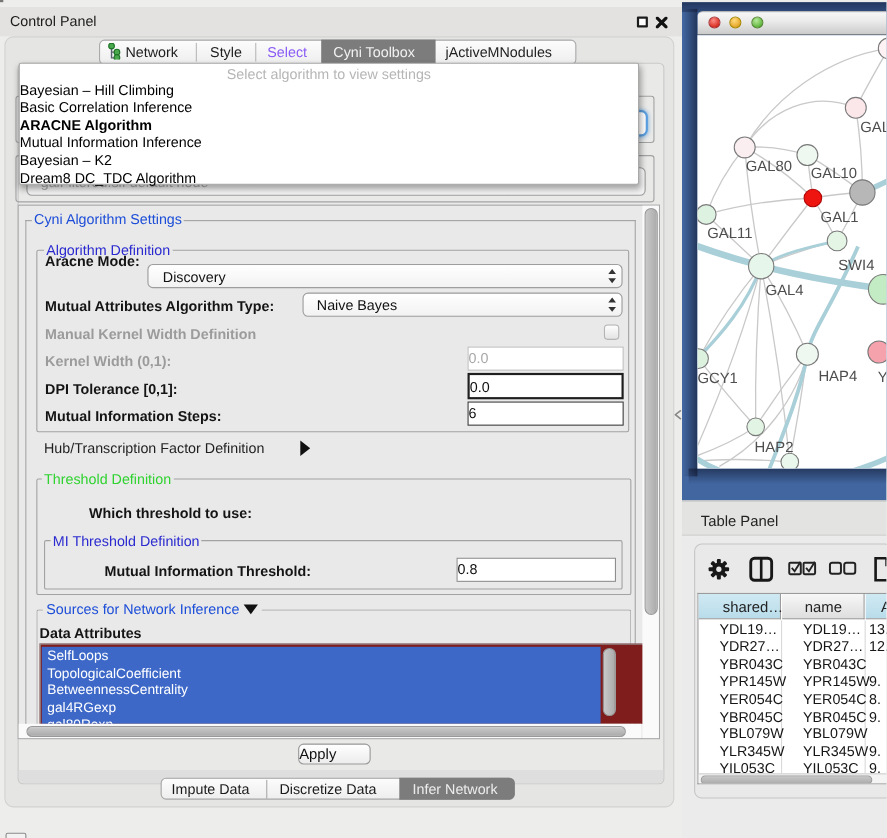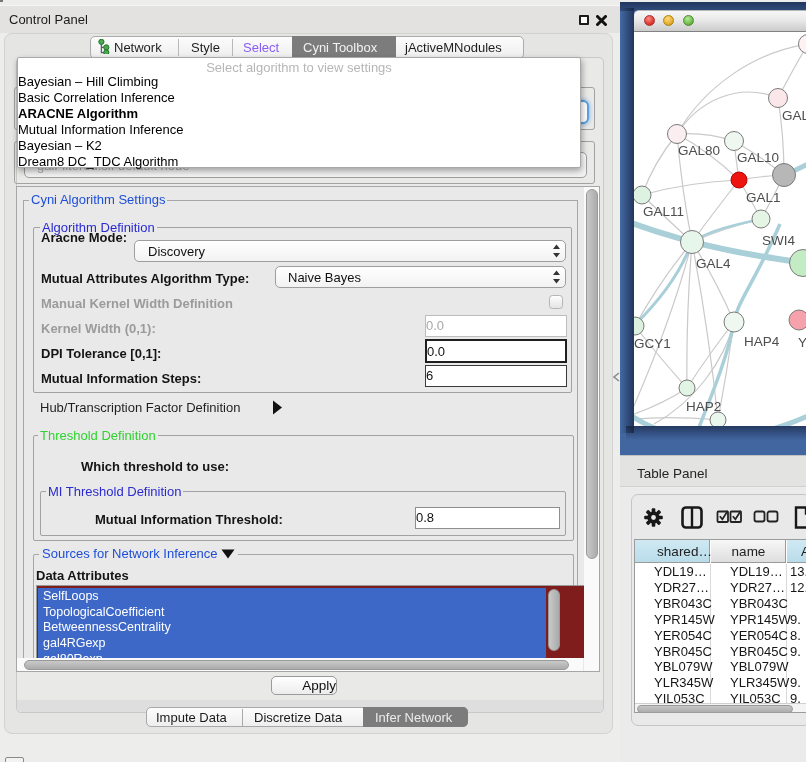--- a/index.html
+++ b/index.html
@@ -344,21 +344,21 @@
   <div class="abs" style="left:18px; top:74px; font-size:13px; color:#000; line-height:16px;">
     Bayesian – Hill Climbing<br>
     Basic Correlation Inference<br>
     <b>ARACNE Algorithm</b><br>
     Mutual Information Inference<br>
     Bayesian – K2<br>
     Dream8 DC_TDC Algorithm
   </div>
 
   <div class="abs" style="left:271px; top:676px; width:66px; height:19px; background:linear-gradient(#ffffff,#ececec);
-     border:1px solid #9a9a9a; border-radius:5px; text-align:right; font-size:13.5px; color:#111; padding-top:1px;">Apply</div>
+     border:1px solid #9a9a9a; border-radius:5px; text-align:left; font-size:13.5px; color:#111; padding-top:1px;">Apply</div>
 
   <div class="abs" style="left:146px; top:707px; width:322px; height:20px; background:linear-gradient(#fcfcfc,#eeeeee);
      border:1px solid #a8a8a8; border-radius:5px;"></div>
   <div class="abs lbl" style="left:156px; top:710px; color:#1a1a1a;">Impute Data</div>
   <div class="abs" style="left:242px; top:709px; width:1px; height:17px; background:#aaa;"></div>
   <div class="abs lbl" style="left:254px; top:710px; color:#1a1a1a;">Discretize Data</div>
   <div class="abs" style="left:363px; top:707px; width:105px; height:20px; background:#7c7c7c; border-radius:0 5px 5px 0;"></div>
   <div class="abs lbl" style="left:375px; top:710px; color:#ececec;">Infer Network</div>
 
   <svg class="abs" style="left:613px; top:372px;" width="7" height="10" viewBox="0 0 7 10">

